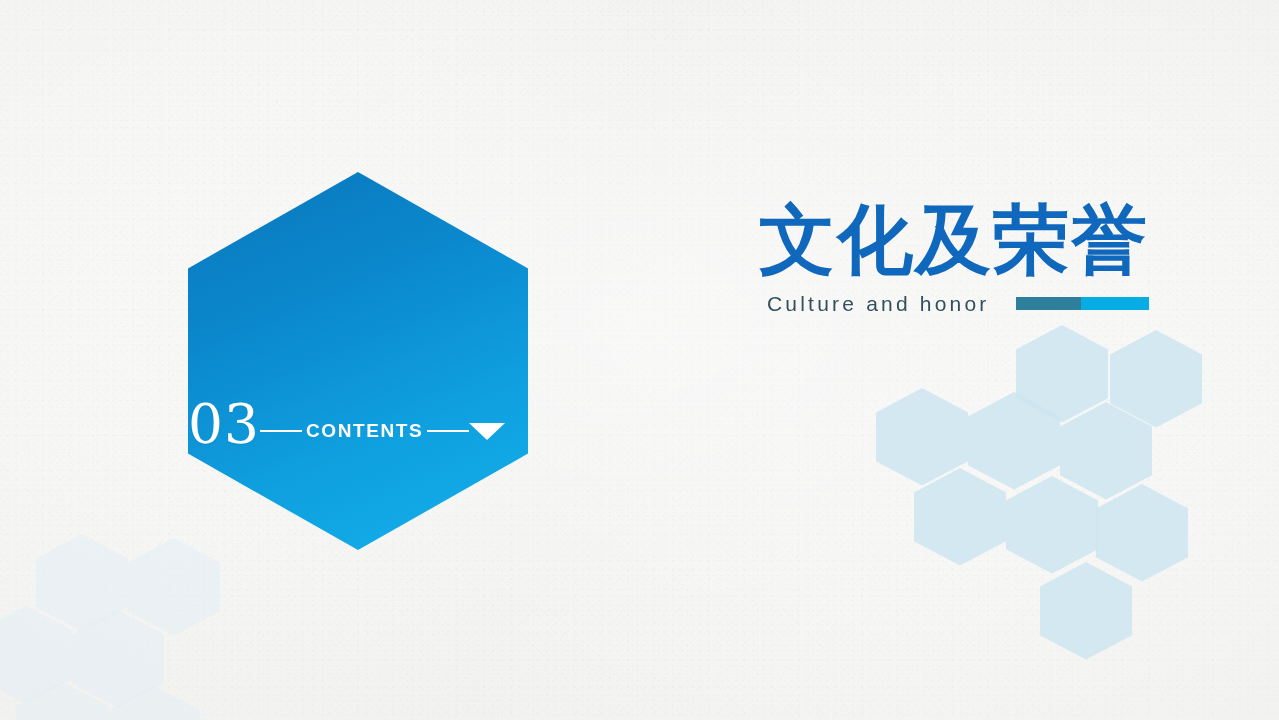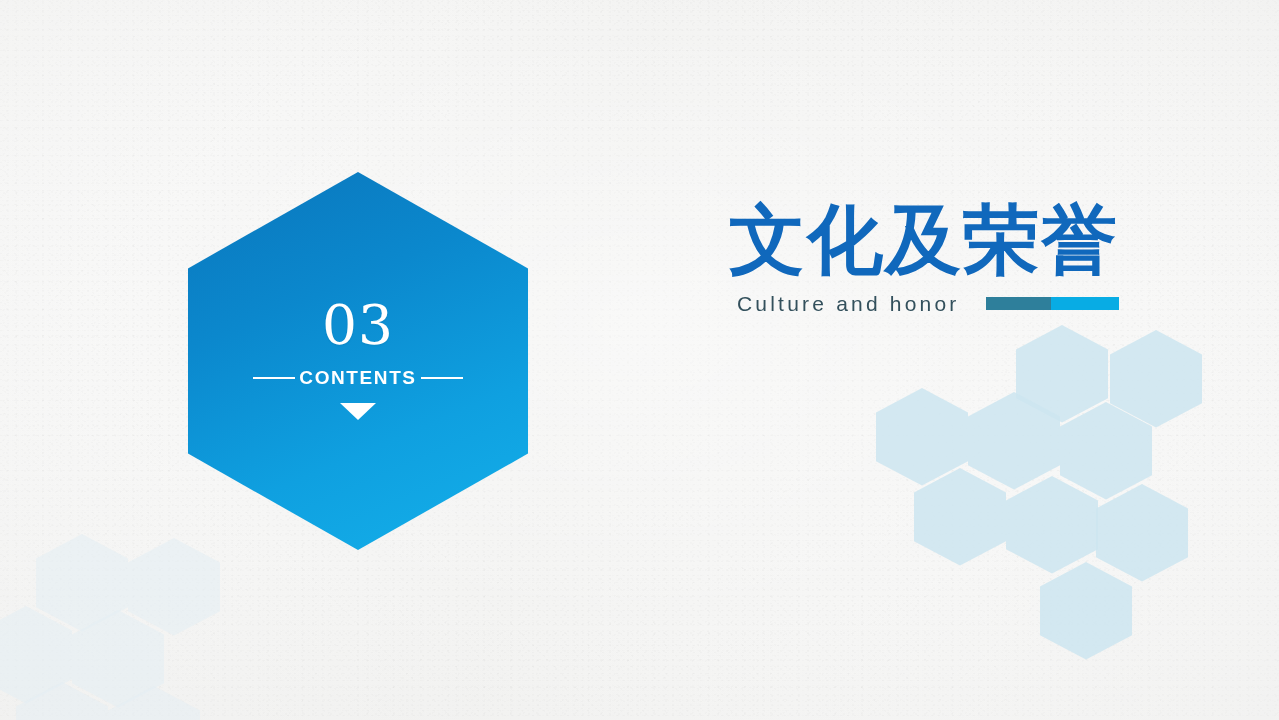--- a/index.html
+++ b/index.html
@@ -66,21 +66,21 @@
     position: absolute;
     inset: 0;
     background: linear-gradient(157deg, #0a76bc 0%, #0b88cd 34%, #0fa0e0 68%, #14b0ea 100%);
     clip-path: polygon(50% 0%, 100% 25.5%, 100% 74.5%, 50% 100%, 0% 74.5%, 0% 25.5%);
     filter: drop-shadow(0 2px 6px rgba(0,0,0,0.10));
   }
   #contents-hexagon .hex-inner {
     position: absolute;
     inset: 0;
     display: flex;
-    flex-direction: column;
+    flex-direction: row;
     align-items: center;
     justify-content: flex-start;
     padding-top: 126px;
     box-sizing: border-box;
   }
 
   #contents-number {
     font-family: "DejaVu Serif", serif;
     font-size: 55px;
     line-height: 1;
@@ -115,21 +115,21 @@
     width: 0;
     height: 0;
     border-left: 18px solid transparent;
     border-right: 18px solid transparent;
     border-top: 17px solid #ffffff;
   }
 
   
   #title-block {
     position: absolute;
-    left: 729px;
+    left: 759px;
     top: 200px;
     z-index: 4;
   }
   #slide-title {
     font-family: "Liberation Sans", sans-serif;
     font-size: 76px;
     font-weight: 700;
     color: #1068bc;
     line-height: 1.05;
     letter-spacing: 2px;

